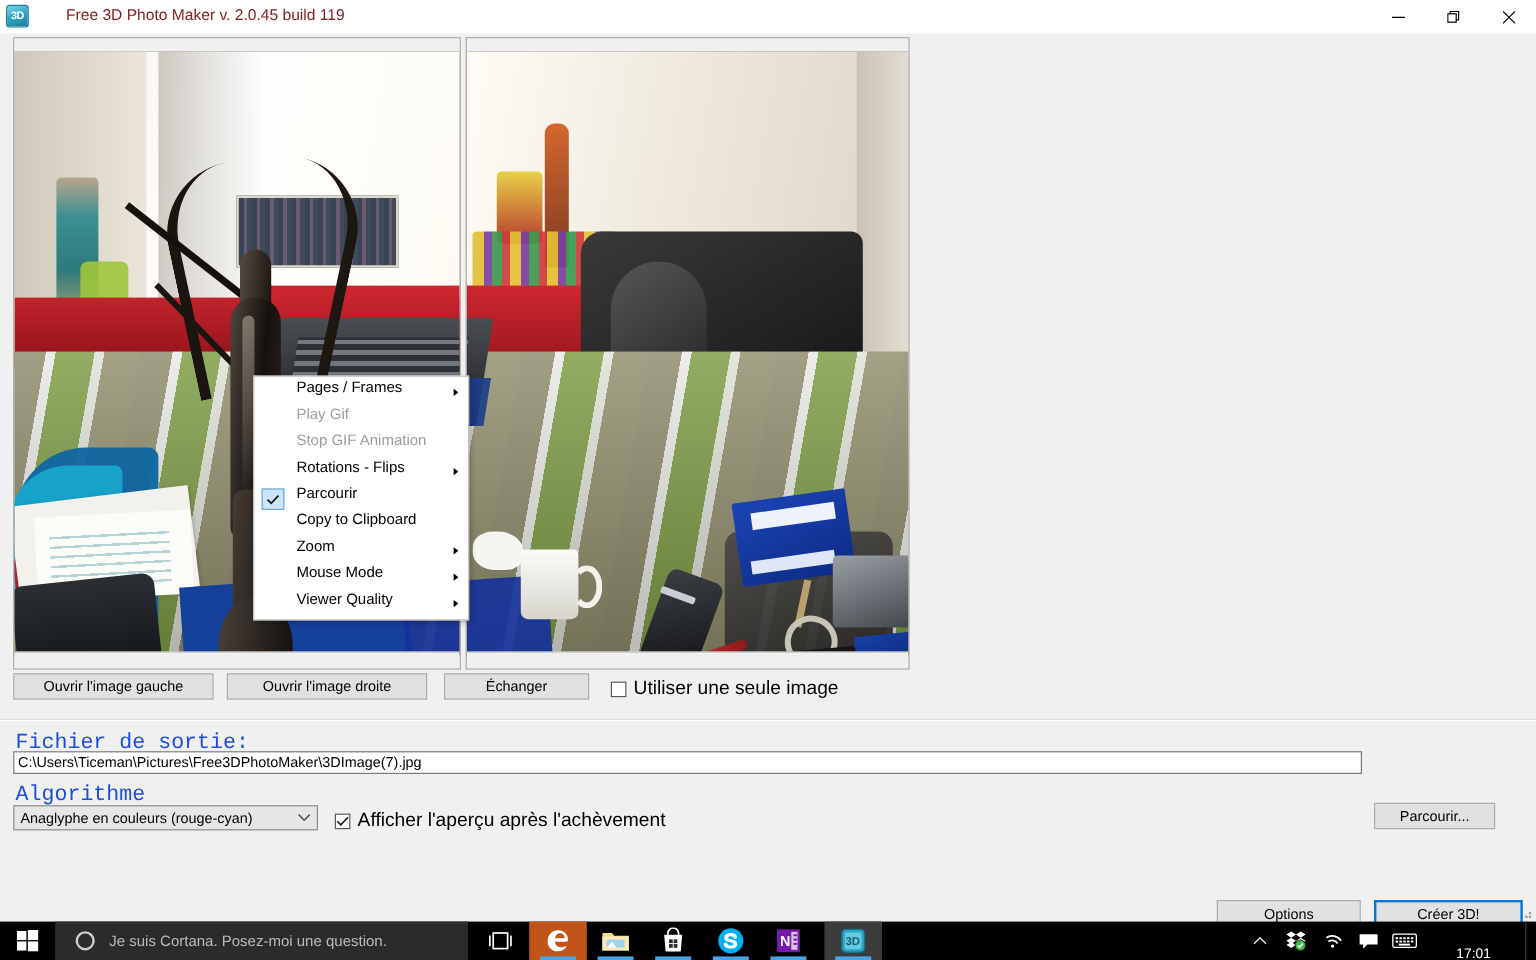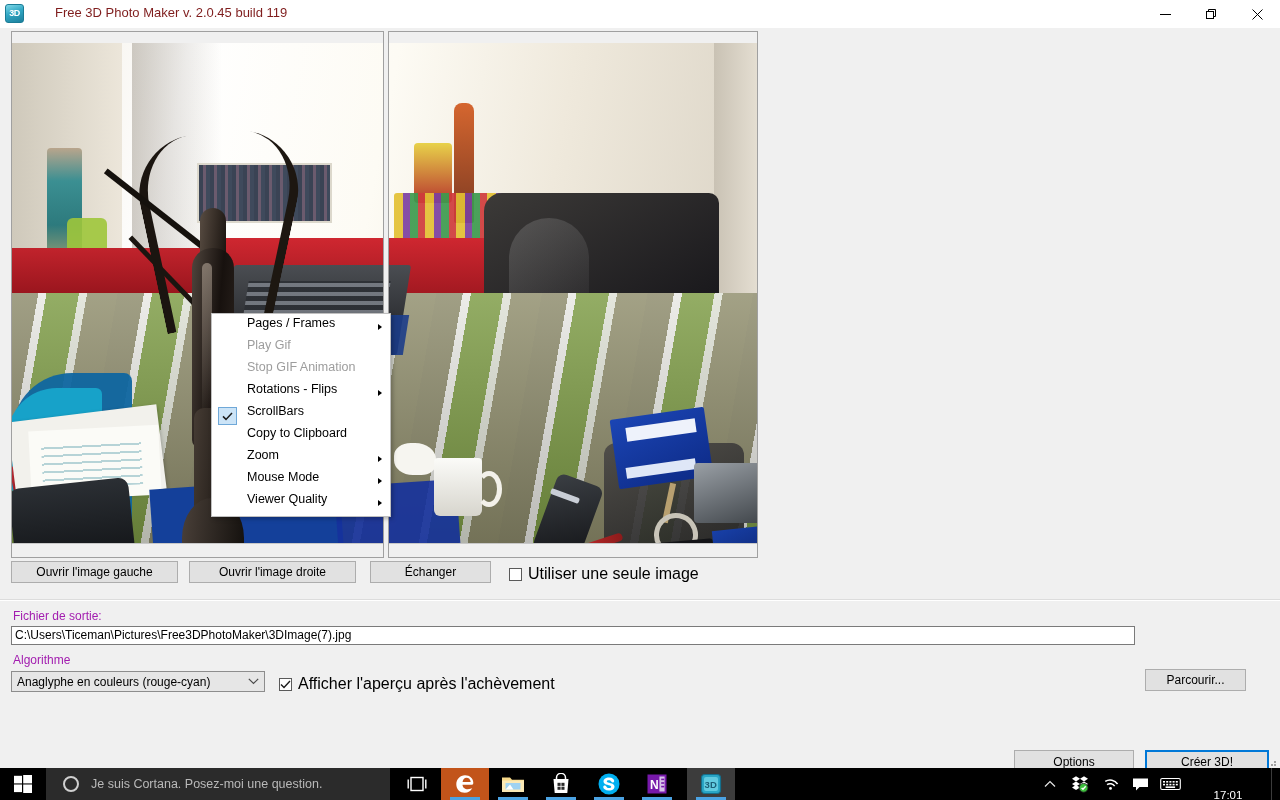--- a/index.html
+++ b/index.html
@@ -143,21 +143,21 @@
 
   .chk{position:absolute;display:flex;align-items:center;font-size:16px;color:#000;}
   .chkbox{width:13px;height:13px;border:1px solid #5a5a5a;background:#fff;margin-right:6px;
     display:flex;align-items:center;justify-content:center;box-sizing:border-box;}
   .chk-single{left:509px;top:537px;}
   .chk-preview{left:279px;top:647px;}
 
   .divider{position:absolute;left:0;top:571px;width:1280px;height:1px;background:#dcdcdc;}
   .divider2{position:absolute;left:0;top:572px;width:1280px;height:1px;background:#ffffff;}
 
-  .lbl{position:absolute;font-size:12px;color:#a21caf;}
+  .lbl{position:absolute;font-size:18px;color:#1d4ed8;font-family:Liberation Mono, monospace;}
   .lbl-out{left:13px;top:581px;}
   .lbl-algo{left:13px;top:625px;}
 
   .pathfield{position:absolute;left:11px;top:598px;width:1124px;height:19px;
     border:1px solid #7a7a7a;background:#fff;font-size:12px;color:#000;
     padding:0 3px;box-sizing:border-box;font-family:"Liberation Sans",sans-serif;line-height:17px;}
   .browsebtn{left:1145px;top:597px;width:101px;height:22px;margin-top:44px;}
 
   .select{position:absolute;left:11px;top:643px;width:254px;height:21px;border:1px solid #8d8d8d;
     background:#e6e6e6;box-sizing:border-box;font-size:12px;color:#000;display:flex;align-items:center;}
@@ -328,21 +328,21 @@
       <div class="ctxitem">
         <span>Rotations - Flips</span>
         <span class="arrow"></span>
       </div>
       <div class="ctxitem">
         <span class="ctxcheck">
           <svg width="11" height="9" viewBox="0 0 11 9">
               <path d="M1 4.4 L4 7.4 L10 1" fill="none" stroke="#1b1b1b" stroke-width="1.5"></path>
             </svg>
         </span>
-        <span>ScrollBars</span>
+        <span>Parcourir</span>
       </div>
       <div class="ctxitem">
         <span>Copy to Clipboard</span>
       </div>
       <div class="ctxitem">
         <span>Zoom</span>
         <span class="arrow"></span>
       </div>
       <div class="ctxitem">
         <span>Mouse Mode</span>

